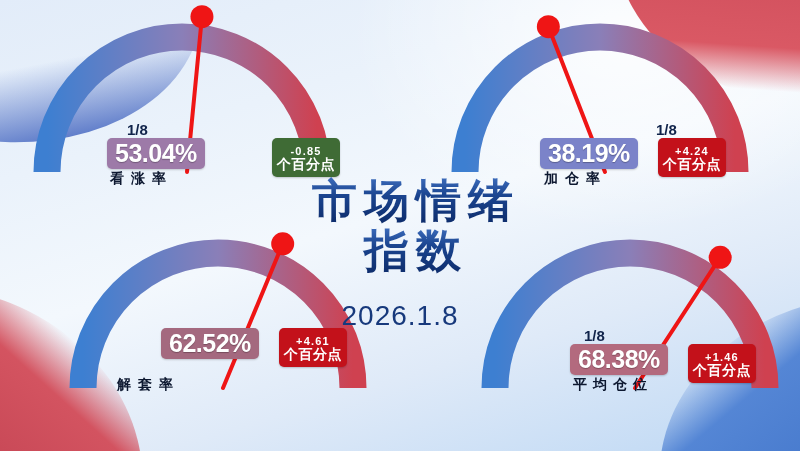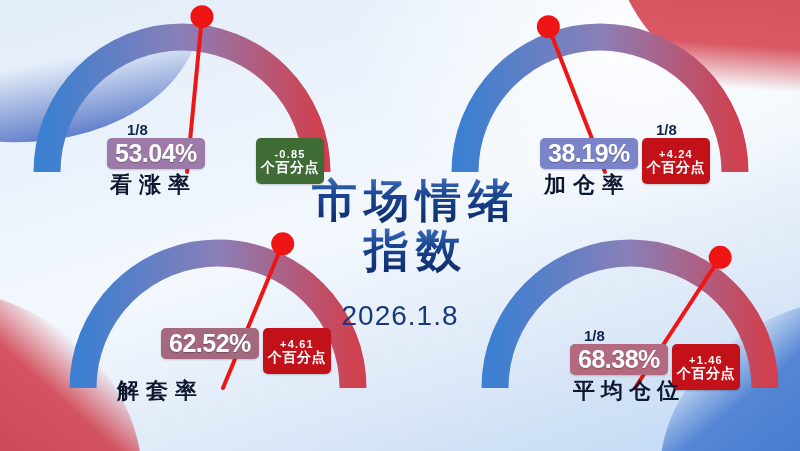--- a/index.html
+++ b/index.html
@@ -38,31 +38,31 @@
 
   .readout{position:absolute;display:flex;align-items:flex-start;}
   .valbox{
     display:flex;align-items:center;justify-content:center;
     height:31px;padding:0 8px;border-radius:5px;
     color:#ffffff;font-size:25px;font-weight:bold;letter-spacing:-.5px;
     text-shadow:0 1px 1px rgba(0,0,0,.28);
     box-shadow:0 1px 2px rgba(0,0,0,.18);
   }
   .badge{
-    margin-left:4px;height:46px;box-sizing:border-box;
+    margin-left:20px;height:39px;box-sizing:border-box;
     border-radius:5px;padding:2px 5px 0 5px;
     display:flex;flex-direction:column;align-items:center;justify-content:center;
     color:#ffffff;line-height:1.03;
     box-shadow:0 1px 2px rgba(0,0,0,.2);
   }
   .badge .b1{font-size:11px;letter-spacing:1.2px;font-weight:bold;}
   .badge .b2{font-size:14px;letter-spacing:.6px;font-weight:bold;}
   .frac{position:absolute;font-size:15px;font-weight:bold;color:#10234a;
         letter-spacing:0;}
-  .metric{position:absolute;font-size:22px;font-weight:bold;color:#0d1830;
+  .metric{position:absolute;font-size:14px;font-weight:bold;color:#0d1830;
           letter-spacing:7px;white-space:nowrap;}
 
   
   .titlewrap{position:absolute;left:0;top:176px;width:800px;text-align:center;}
   .t-line{
     font-size:45px;font-weight:bold;letter-spacing:7px;line-height:1.12;
     background:linear-gradient(180deg,#3f6fbf 0%,#1b4590 38%,#0c2a68 100%);
     -webkit-background-clip:text;background-clip:text;
     -webkit-text-fill-color:transparent;color:#12306e;margin-left:32px;
   }

